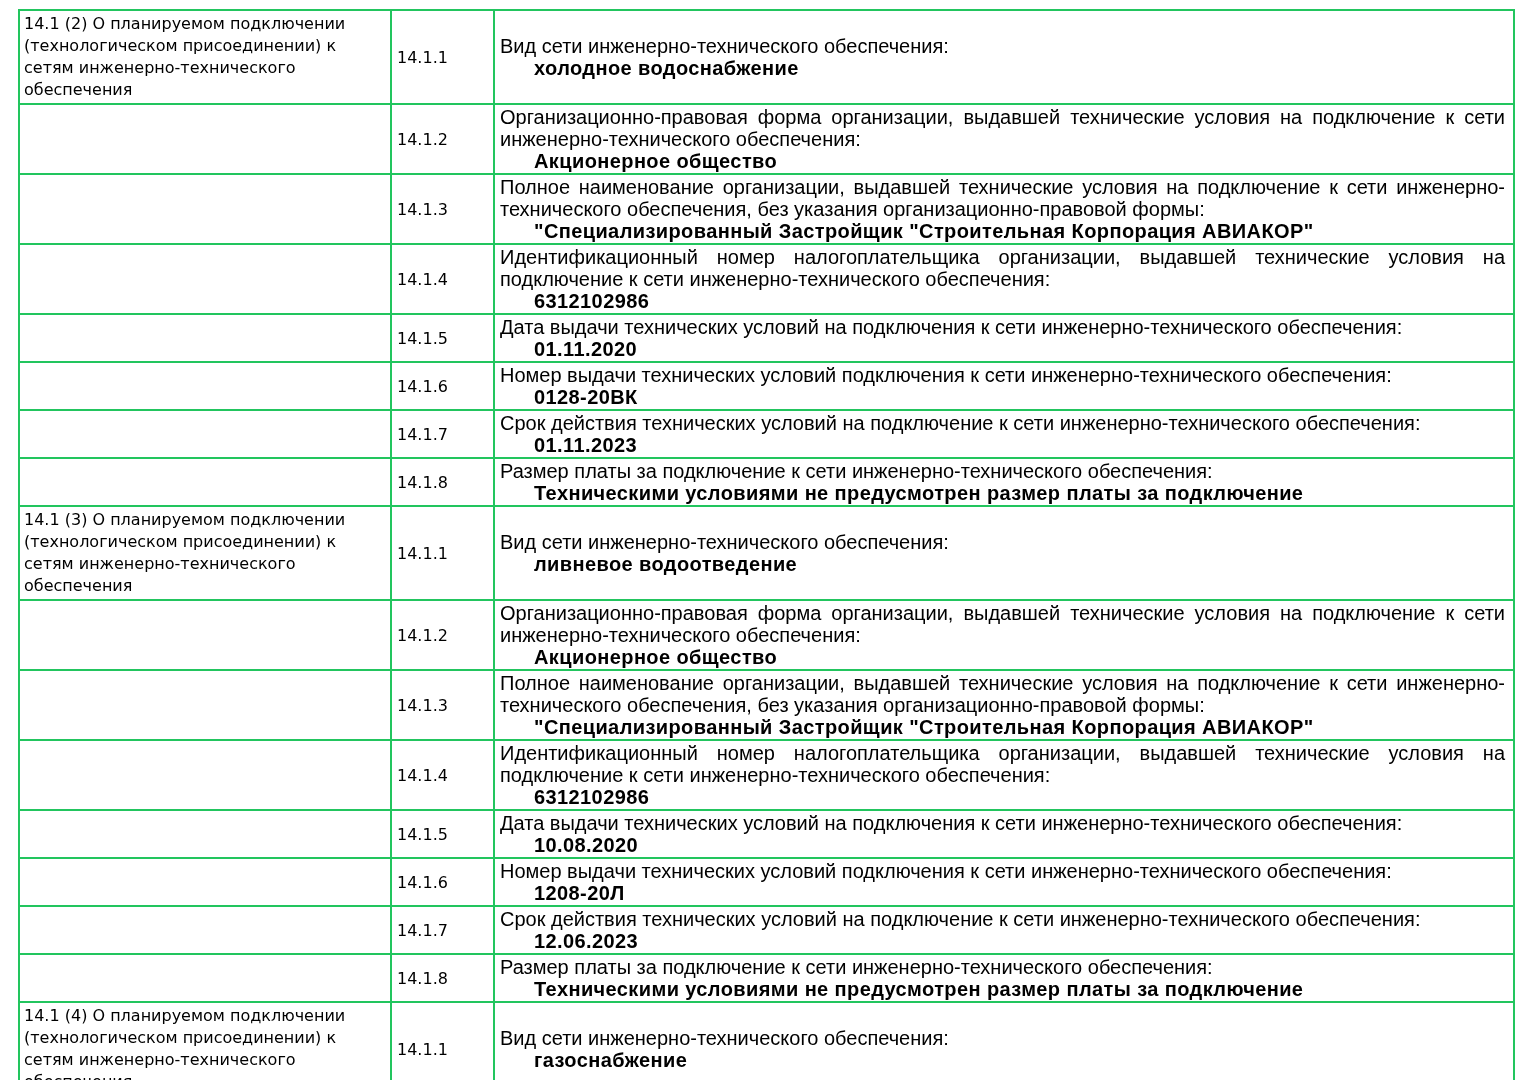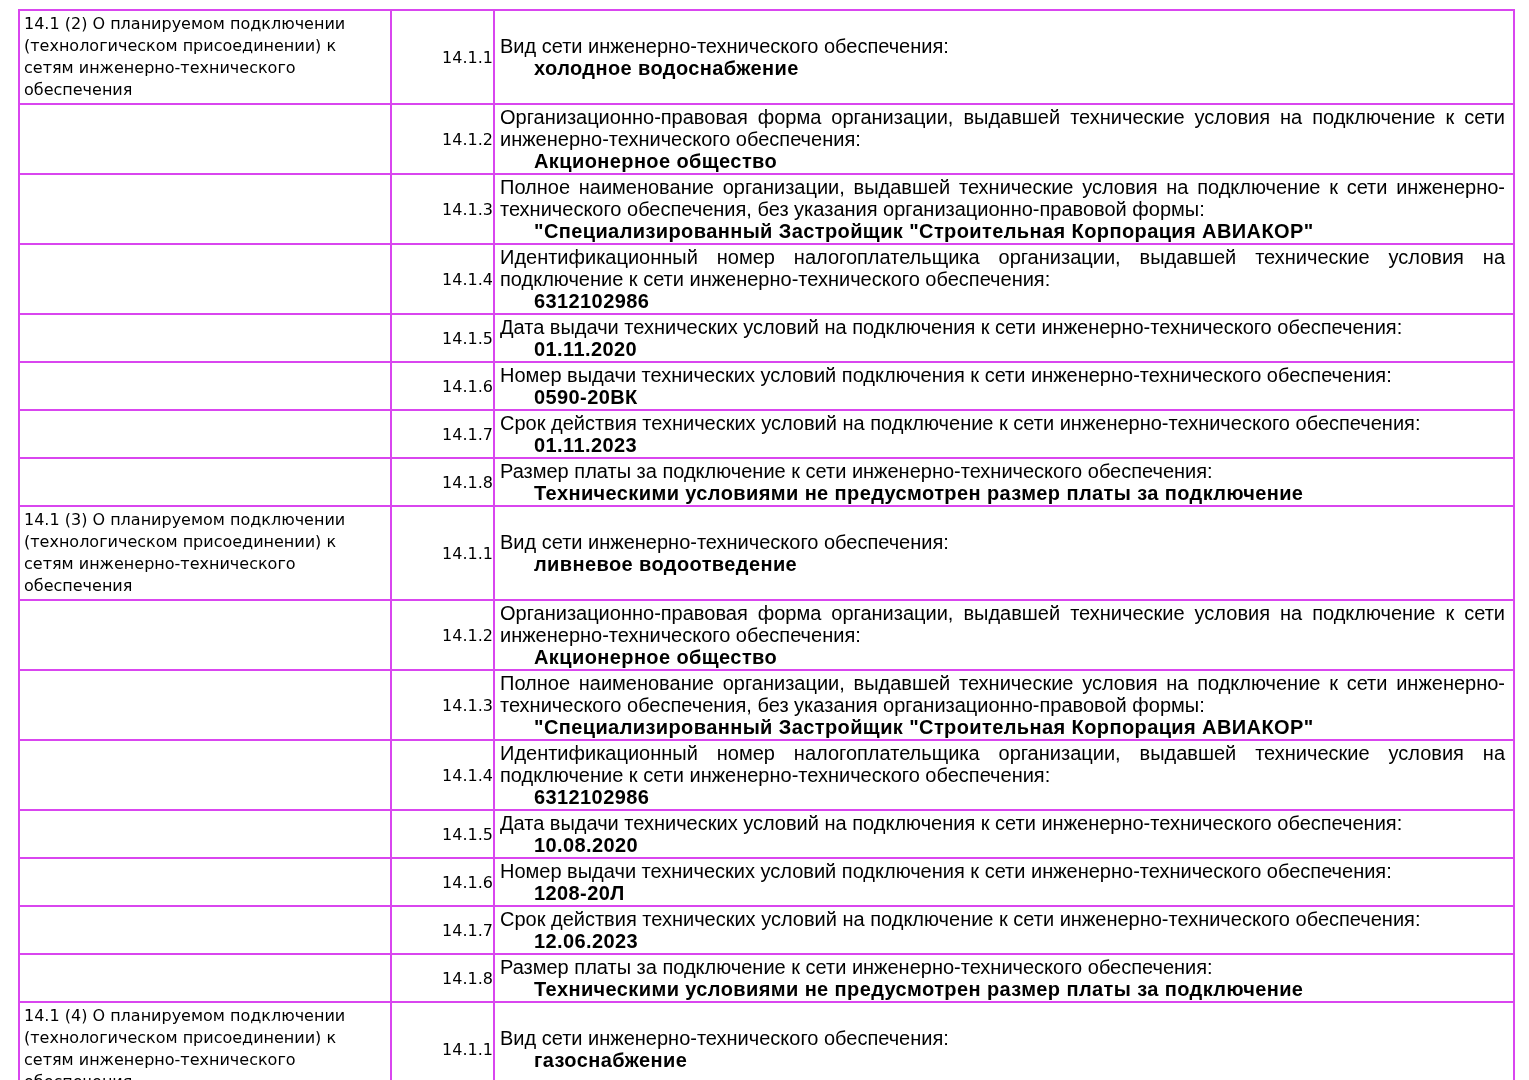--- a/index.html
+++ b/index.html
@@ -9,36 +9,35 @@
     font-family: "DejaVu Sans", sans-serif;
     color: #000000;
   }
   .page { padding: 9px 16px 0 18px; }
   table.decl-table {
     border-collapse: collapse;
     table-layout: fixed;
     width: 1495px;
   }
   td {
-    border: 2px solid #d946ef;
+    border: 2px solid #22c55e;
     vertical-align: middle;
     overflow: hidden;
   }
   td.c1 {
     width: 372px;
     vertical-align: top;
     padding: 2px 26px 2px 4px;
     font-size: 16px;
     line-height: 22px;
   }
   td.c2 {
     width: 103px;
     padding-left: 5px;
     font-size: 16px;
-    text-align: right;
   }
   td.c3 {
     width: 1020px;
     padding: 1px 8px 1px 5px;
     font-family: "Liberation Sans", sans-serif;
     font-size: 20px;
     line-height: 22px;
   }
   .field-label { text-align: justify; }
   .field-value {
@@ -91,21 +90,21 @@
           <td class="c3">
             <div class="field-label">Дата выдачи технических условий на подключения к сети инженерно-технического обеспечения:</div>
             <div class="field-value">01.11.2020</div>
           </td>
         </tr>
         <tr style="height: 45px;">
           <td class="c1"></td>
           <td class="c2">14.1.6</td>
           <td class="c3">
             <div class="field-label">Номер выдачи технических условий подключения к сети инженерно-технического обеспечения:</div>
-            <div class="field-value">0590-20ВК</div>
+            <div class="field-value">0128-20ВК</div>
           </td>
         </tr>
         <tr style="height: 44px;">
           <td class="c1"></td>
           <td class="c2">14.1.7</td>
           <td class="c3">
             <div class="field-label">Срок действия технических условий на подключение к сети инженерно-технического обеспечения:</div>
             <div class="field-value">01.11.2023</div>
           </td>
         </tr>

